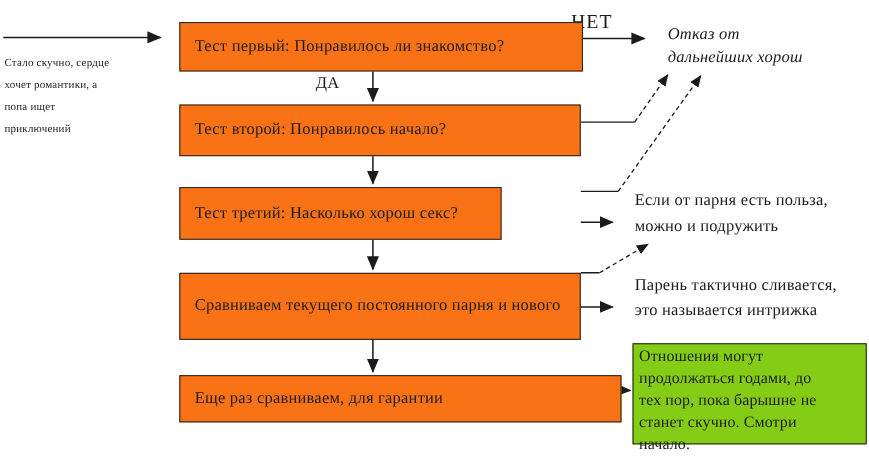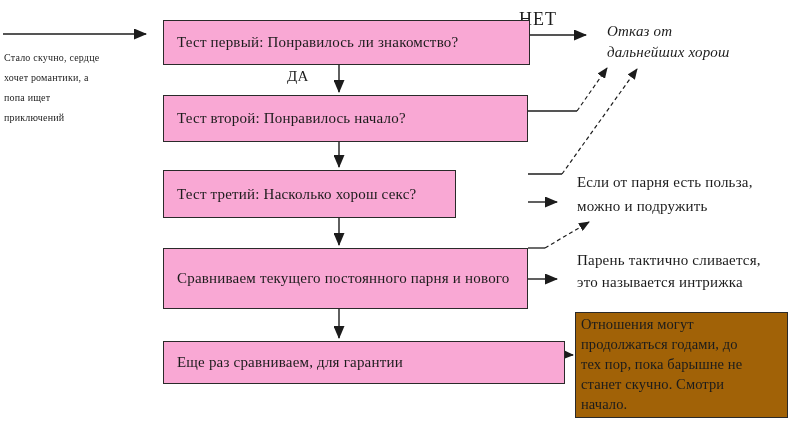--- a/index.html
+++ b/index.html
@@ -8,42 +8,42 @@
     width:790px;height:424px;
     background:#ffffff;
     font-family:"Liberation Serif","DejaVu Serif",serif;
     color:#1c1c1c;
     overflow:hidden;
   }
   #arrow-layer{position:absolute;left:0;top:0;width:790px;height:424px;}
   .flow-box{
     position:absolute;
     border:1.5px solid #2a2a2a;
-    background:#f9a8d4;
+    background:#f97316;
     display:flex;
     align-items:center;
     padding:2px 8px 2px 13px;
     box-sizing:border-box;
     font-size:15px;
     line-height:21px;
     letter-spacing:0.2px;
   }
   .txt{position:absolute;white-space:nowrap;letter-spacing:0.2px;}
   .txt div{white-space:nowrap;}
   #intro-text{left:4px;top:48px;font-size:10px;line-height:20px;font-family:Liberation Serif, serif;}
   #label-yes{left:287px;top:68px;font-size:15px;}
   #label-no{left:519px;top:9px;font-size:18px;letter-spacing:1px;}
   #refusal-text{left:607px;top:21px;font-size:15px;line-height:21px;font-style:italic;}
   #benefit-text{left:577px;top:170px;font-size:15px;line-height:24px;}
   #fling-text{left:577px;top:249px;font-size:15px;line-height:22px;}
   #final-box{
     position:absolute;
-    left:575px;top:312px;width:213px;height:106px;
+    left:575px;top:312px;width:213px;height:92px;
     border:1.8px solid #2a2a2a;
-    background:#a16207;
+    background:#84cc16;
     box-sizing:border-box;
     padding:1px 2px 0 5px;
     font-size:14.5px;
     line-height:20px;
     letter-spacing:0.1px;
   }
   #box-1{left:163px;top:20px;width:367px;height:45px;}
   #box-2{left:163px;top:95px;width:365px;height:47px;}
   #box-3{left:163px;top:170px;width:293px;height:48px;}
   #box-4{left:163px;top:248px;width:365px;height:61px;}

